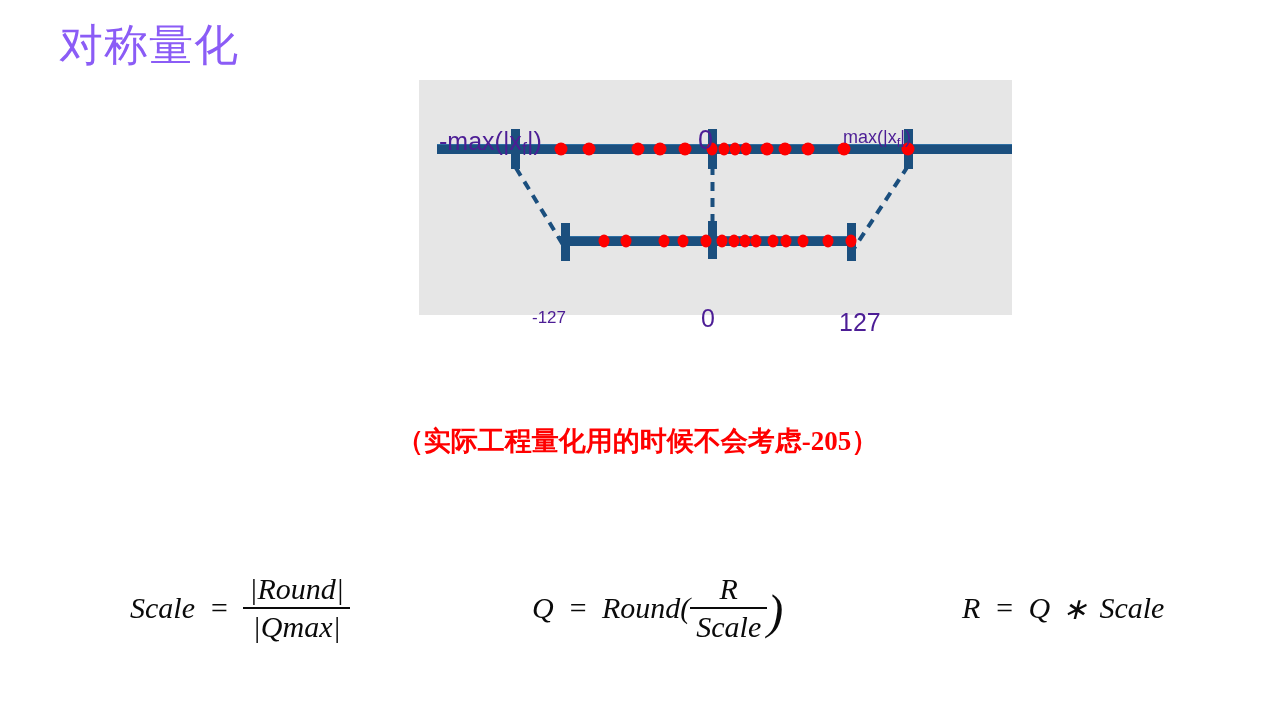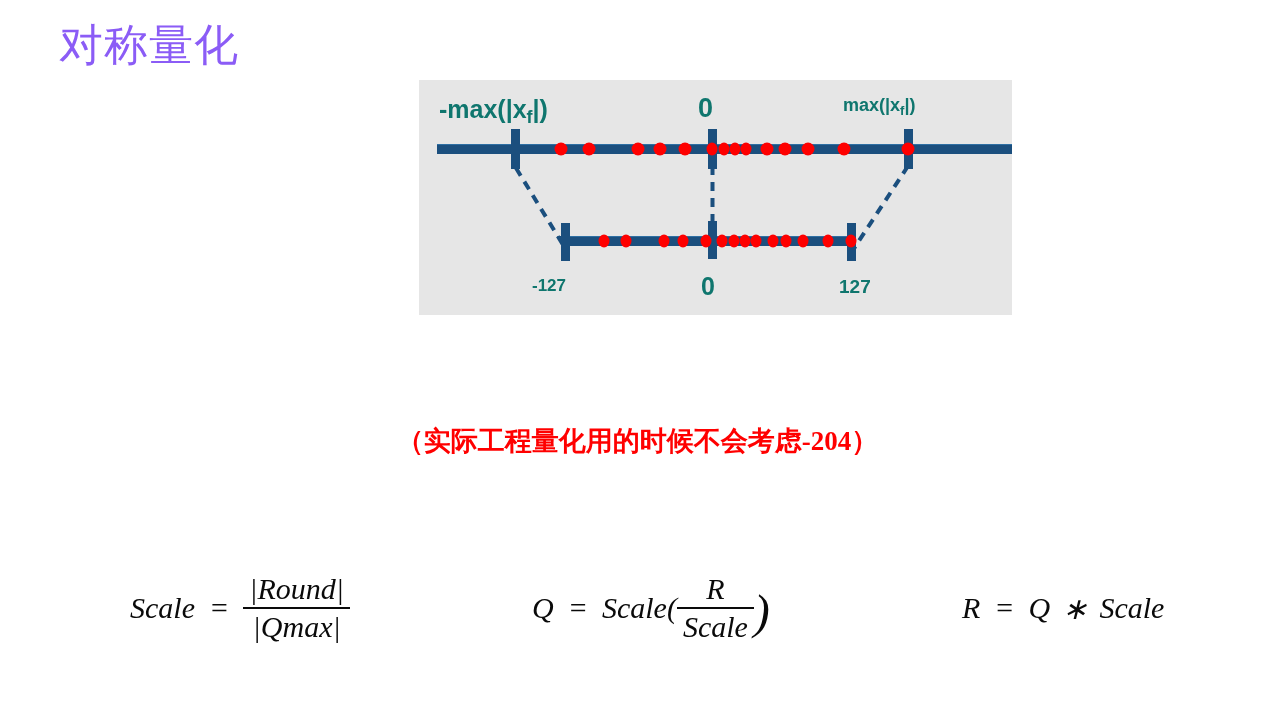--- a/index.html
+++ b/index.html
@@ -99,23 +99,24 @@
     top: 0;
     width: 593px;
     height: 235px;
     pointer-events: none;
   }
 
   
   .diagram-label {
     position: absolute;
     font-family: "Liberation Sans", sans-serif;
-    font-weight: bold;
-    color: #0f766e;
+    font-weight: normal;
+    color: #4c1d95;
     white-space: nowrap;
+    margin-top: 32px;
   }
   #label-negmax {
     left: 20px;
     top: 15px;
     font-size: 25px;
   }
   #label-zero-top {
     left: 279px;
     top: 13px;
     font-size: 27px;
@@ -131,21 +132,21 @@
     font-size: 17px;
   }
   #label-zero-bottom {
     left: 282px;
     top: 192px;
     font-size: 25px;
   }
   #label-pos127 {
     left: 420px;
     top: 196px;
-    font-size: 19px;
+    font-size: 25px;
   }
   .sub {
     font-size: 0.72em;
     vertical-align: -0.28em;
   }
 
   
   #red-note {
     position: absolute;
     left: 0;
@@ -269,38 +270,38 @@
     <div id="label-zero-top" class="diagram-label">0</div>
 
     <div id="label-posmax" class="diagram-label"><span>max(|x</span><span class="sub">f</span><span>|)</span></div>
 
     <div id="label-neg127" class="diagram-label">-127</div>
     <div id="label-zero-bottom" class="diagram-label">0</div>
     <div id="label-pos127" class="diagram-label">127</div>
   </div>
 </div>
 
-<div id="red-note">（实际工程量化用的时候不会考虑-204）</div>
+<div id="red-note">（实际工程量化用的时候不会考虑-205）</div>
 
 <div id="formula-row">
 
   <div class="formula" id="formula-scale">
     <span class="lhs">Scale</span>
     <span class="eq">=</span>
     <span class="frac">
       <span class="num">|Round|</span>
       <span class="bar"></span>
       <span class="den">|Qmax|</span>
     </span>
   </div>
 
   <div class="formula" id="formula-q">
     <span class="lhs">Q</span>
     <span class="eq">=</span>
-    <span>Scale(</span>
+    <span>Round(</span>
     <span class="frac">
       <span class="num">R</span>
       <span class="bar"></span>
       <span class="den">Scale</span>
     </span>
     <span class="paren-big">)</span>
   </div>
 
   <div class="formula" id="formula-r">
     <span class="lhs">R</span>

